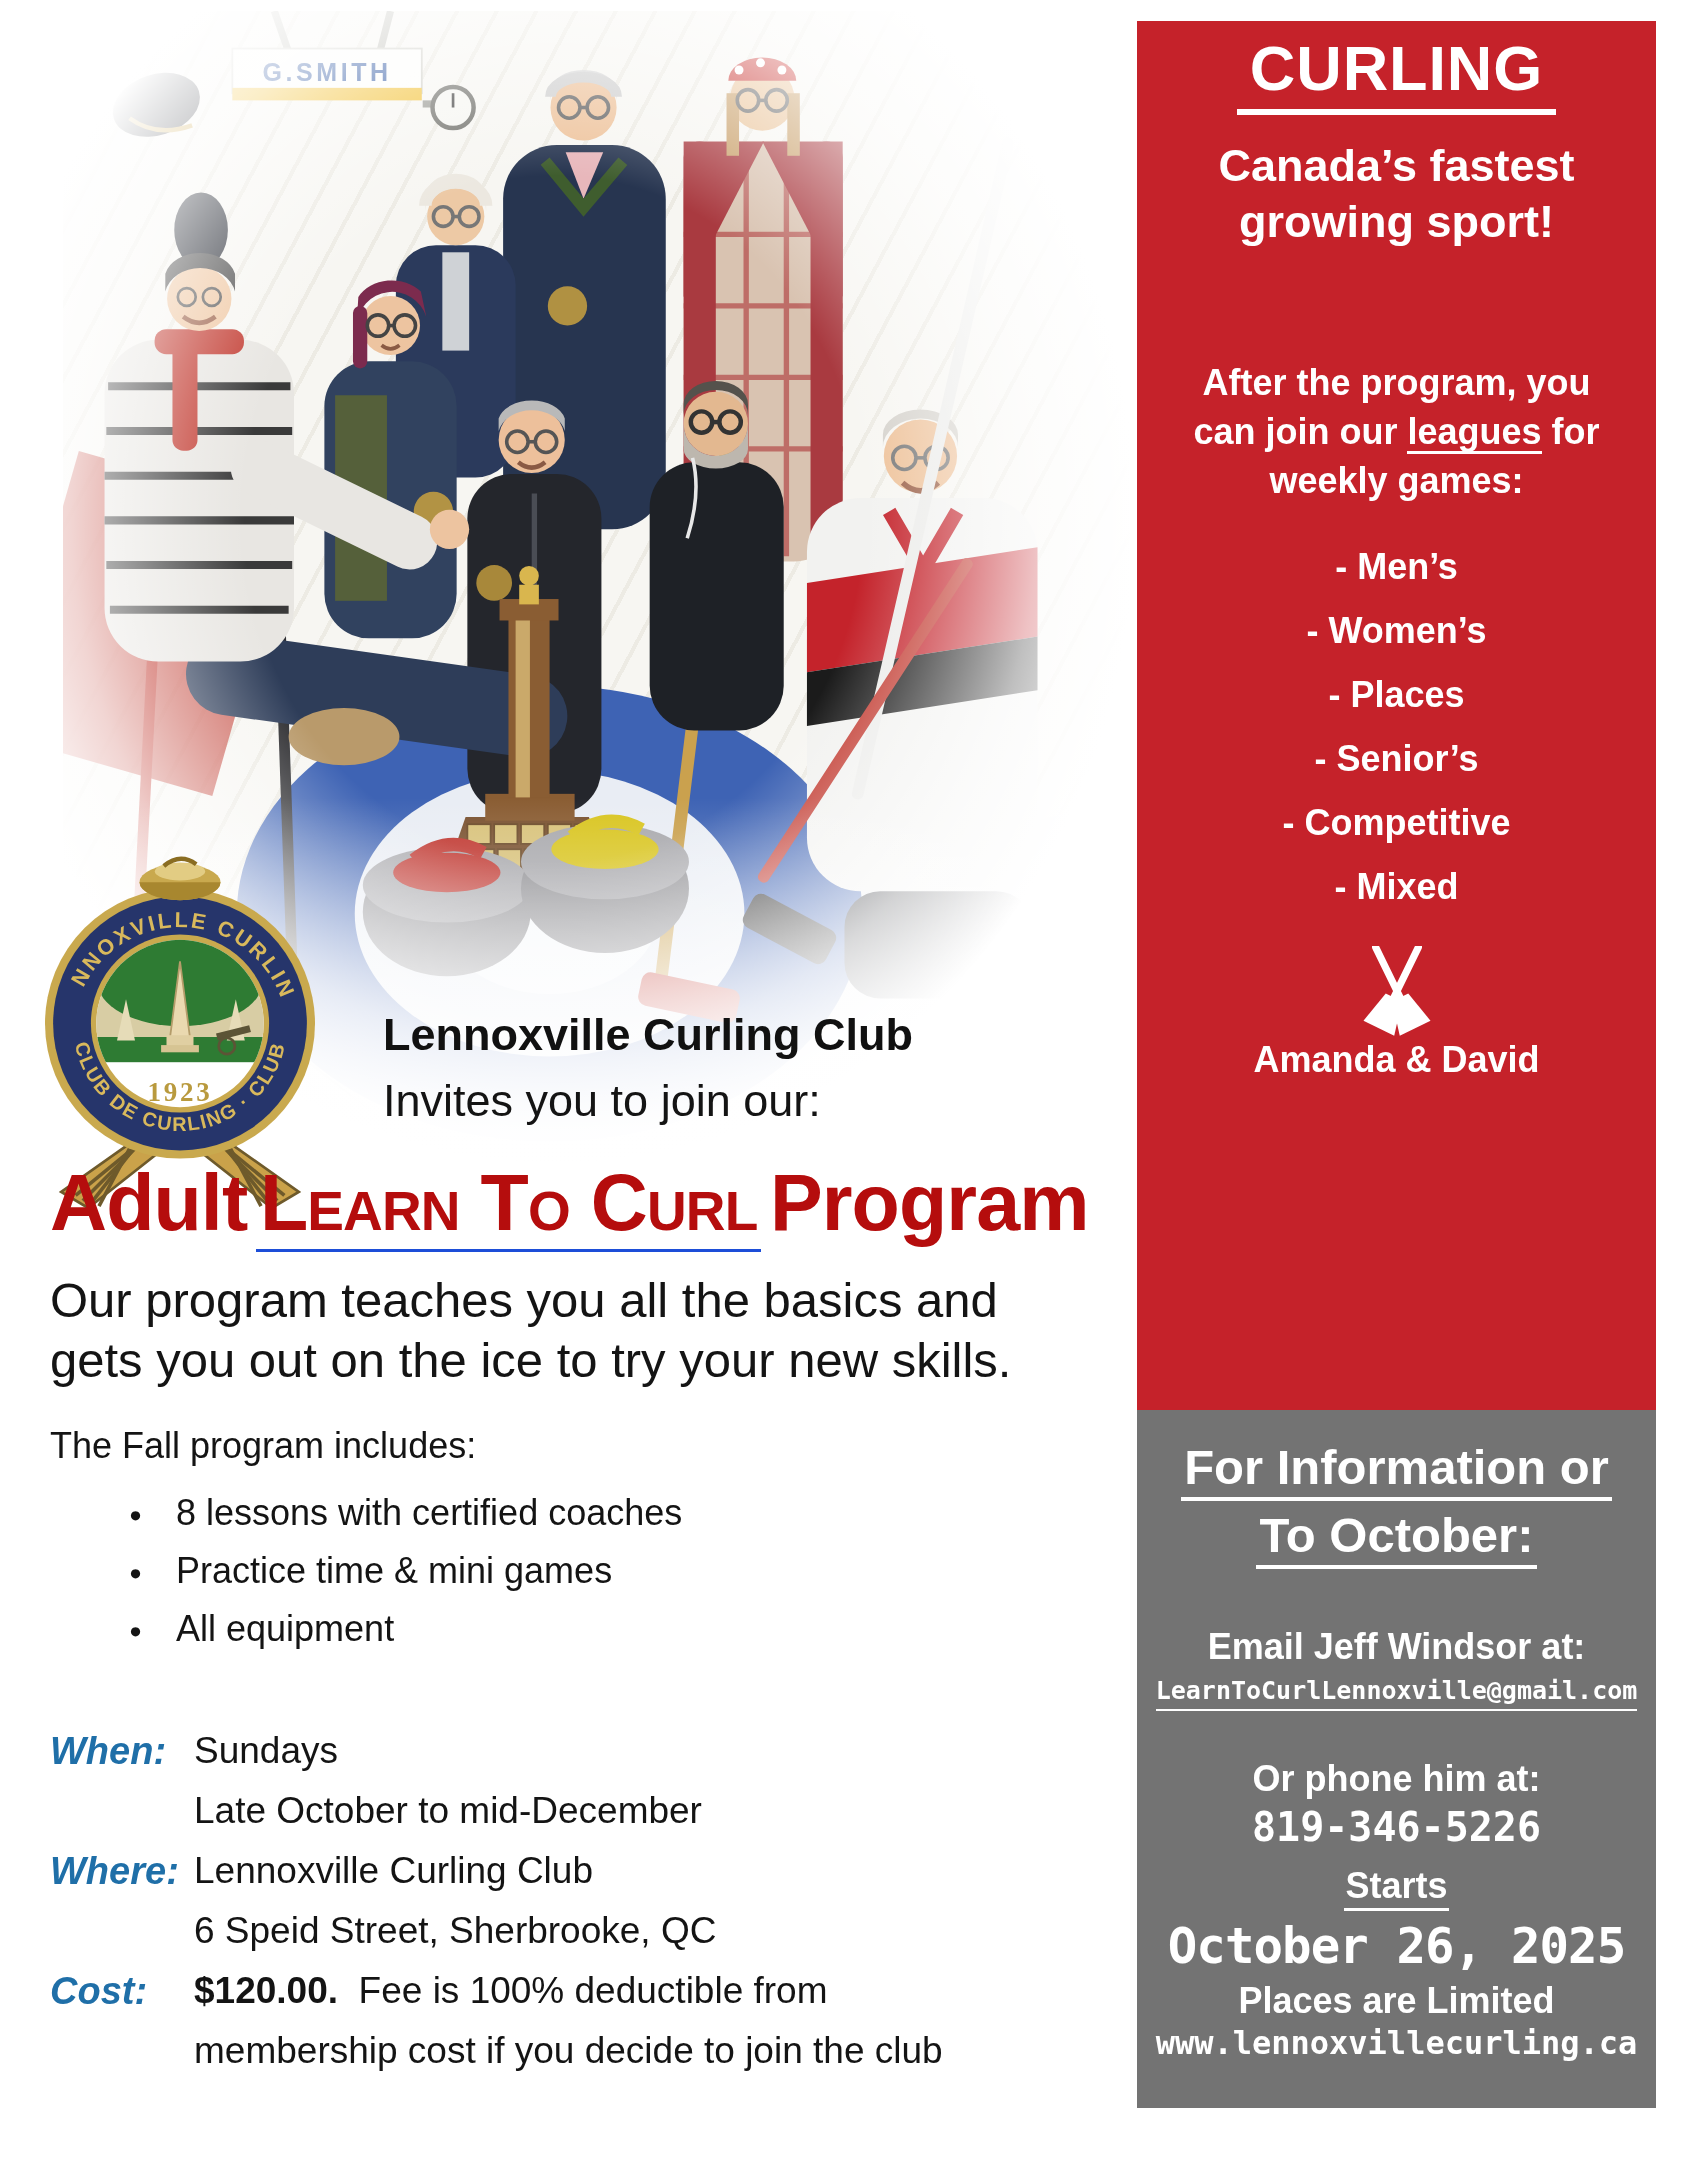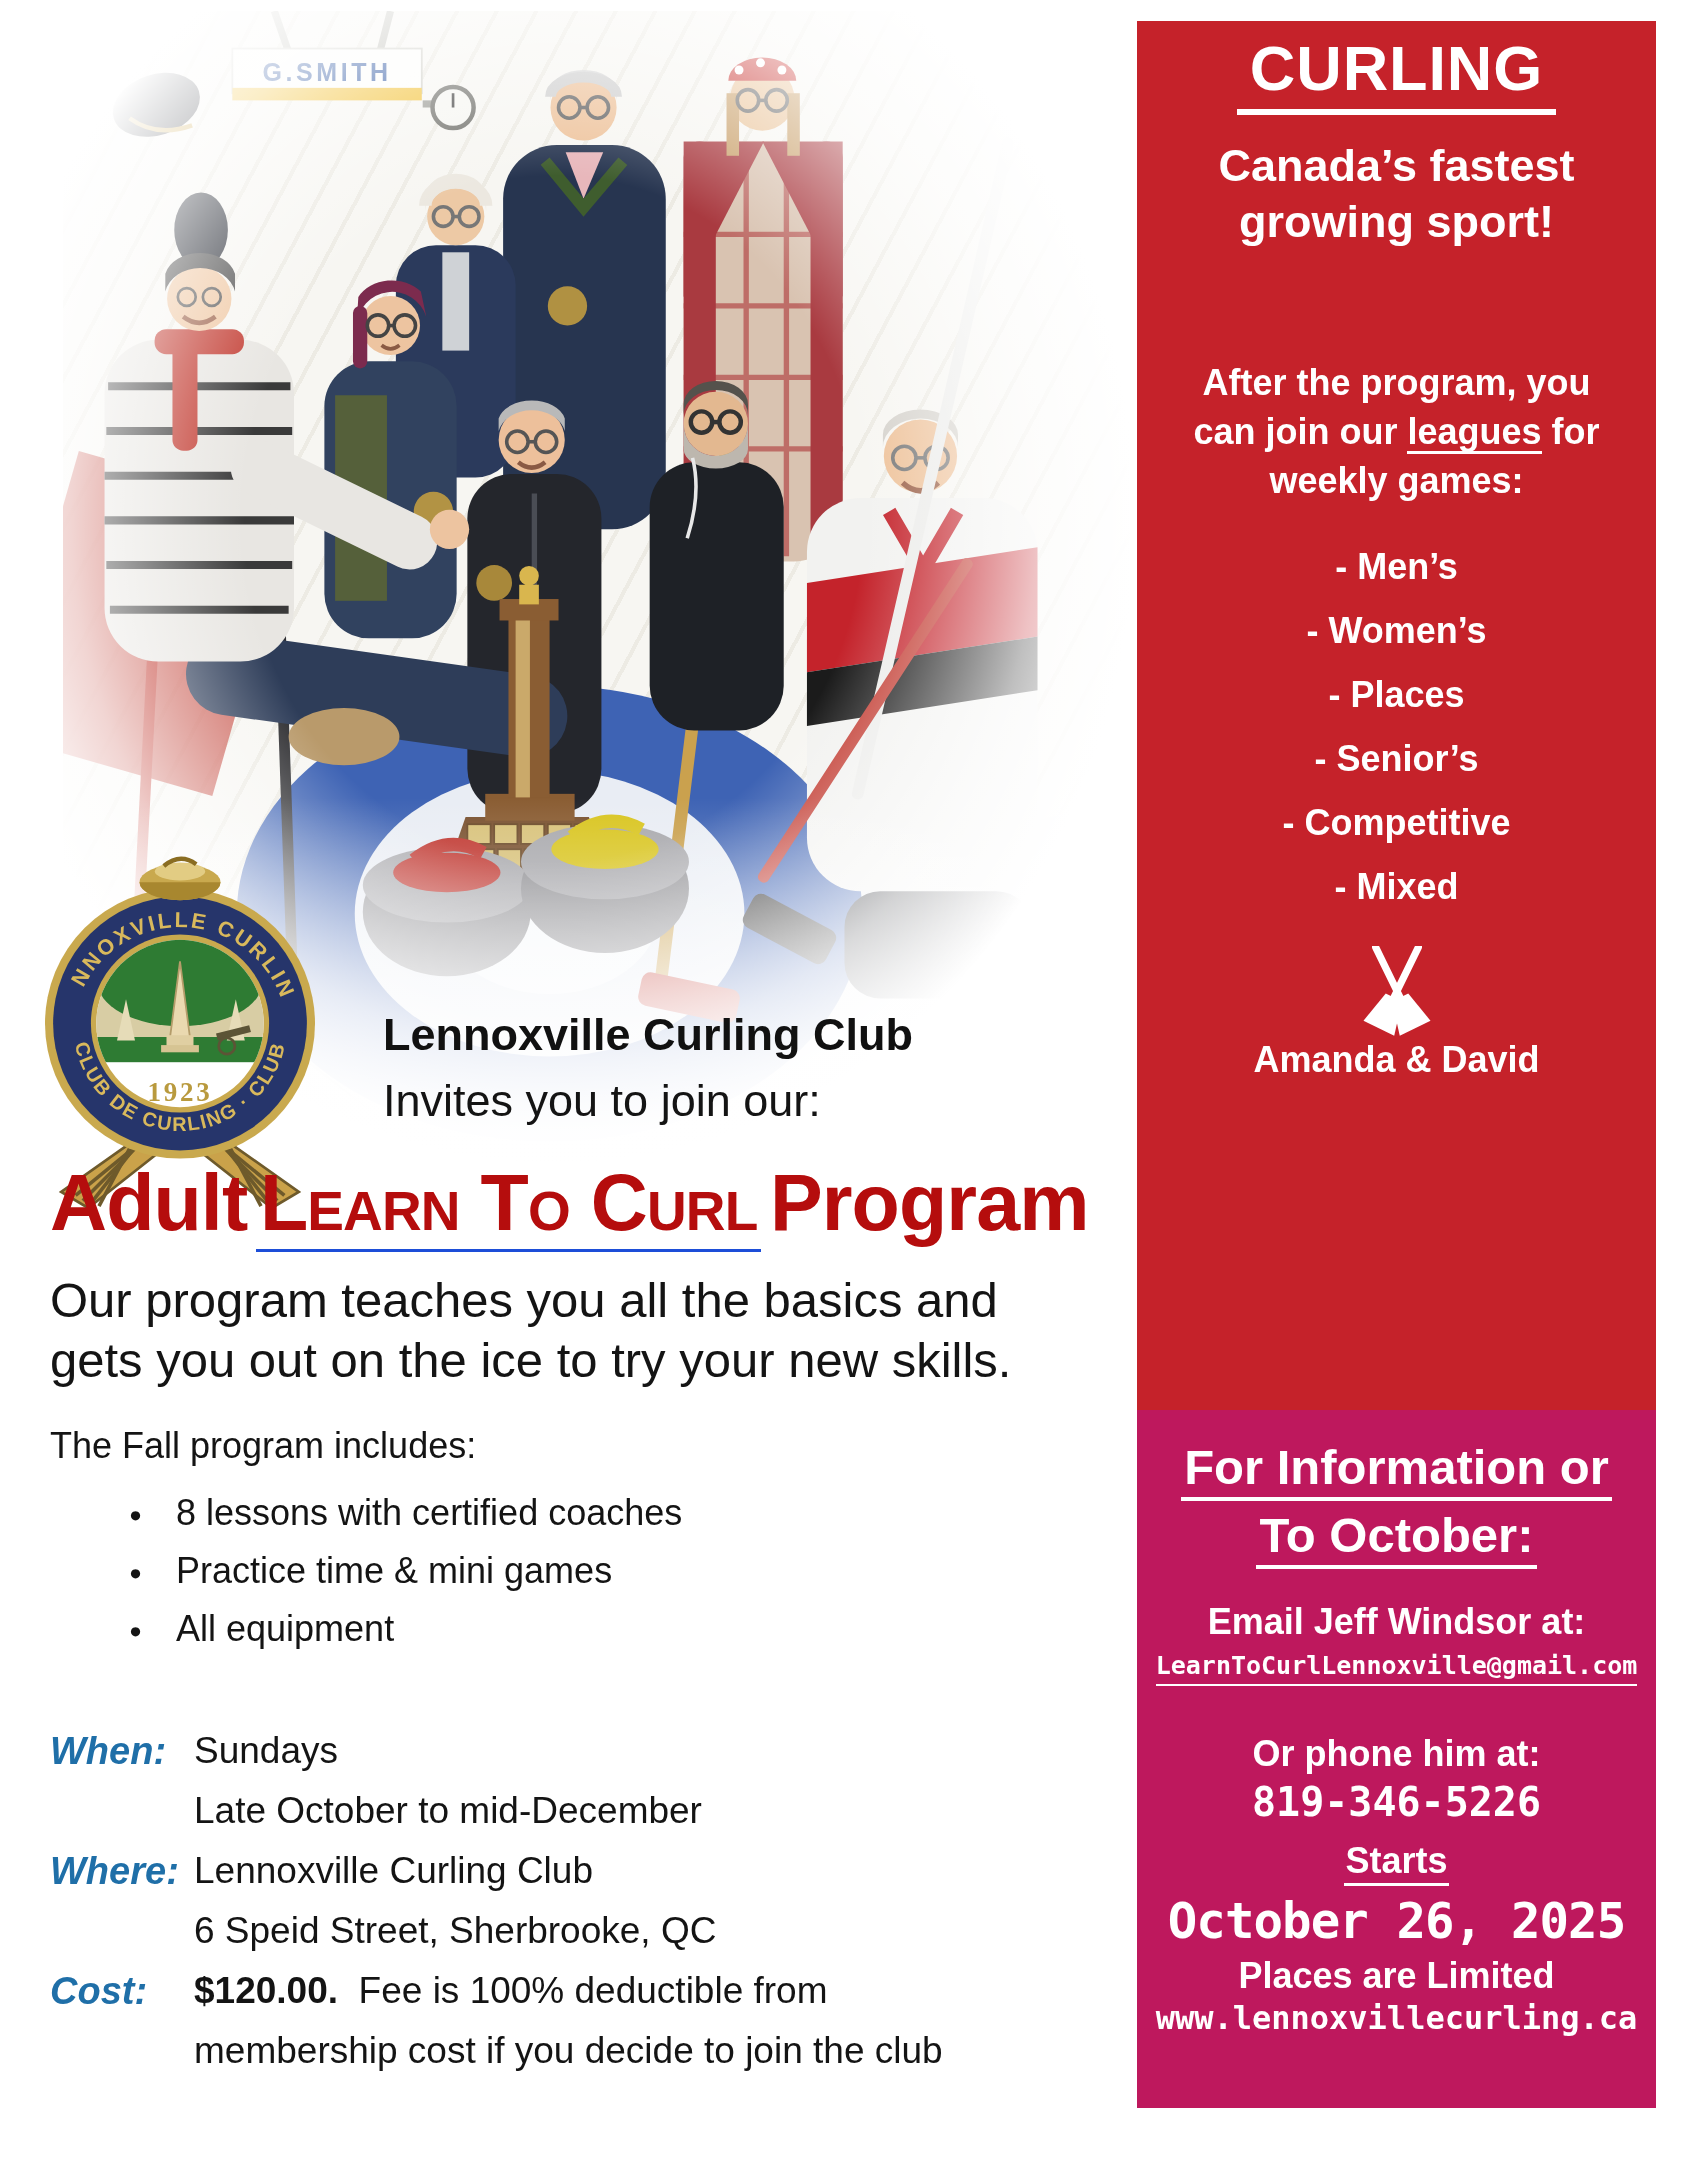--- a/index.html
+++ b/index.html
@@ -49,25 +49,25 @@
     display:inline-block;border-bottom:6.3px solid #fff;padding:0 12.6px 7.2px 12.6px;line-height:1.05;}
   .red-sub{margin-top:23.4px;font-size:45px;font-weight:bold;line-height:56px;}
   .red-after{margin-top:108px;font-size:36px;font-weight:bold;line-height:49px;}
   .red-after .lnk{display:inline-block;border-bottom:3.6px solid #fff;padding-bottom:0.9px;line-height:1.0;}
   .leagues{margin-top:16px;}
   .league-item{font-size:36px;font-weight:bold;line-height:36px;margin-top:28px;}
   .brooms-icon{margin-top:41px;width:108px;height:90px;}
   .quote{margin-top:29px;font-size:36px;font-weight:bold;font-style:italic;line-height:55px;}
   .quote-attr{font-size:36px;font-weight:bold;line-height:47px;}
 
-  .blue-panel{position:absolute;left:1137px;top:1410px;width:519px;height:698px;background:#be185d;z-index:5;
+  .blue-panel{position:absolute;left:1137px;top:1410px;width:519px;height:698px;background:#737373;z-index:5;
     display:flex;flex-direction:column;align-items:center;text-align:center;color:#fff;}
   .blue-title{margin-top:23.4px;font-size:49px;font-weight:bold;line-height:68px;}
   .blue-title .ul{display:inline-block;border-bottom:4.5px solid #fff;padding:0 3.6px 3.6px 3.6px;line-height:1.05;}
-  .email-label{margin-top:32px;font-size:36px;font-weight:bold;line-height:41px;}
+  .email-label{margin-top:57px;font-size:36px;font-weight:bold;line-height:41px;}
   .email-link{margin-top:9px;font-family:"DejaVu Sans Mono",monospace;font-size:25px;font-weight:bold;
     display:inline-block;border-bottom:2.7px solid #fff;padding-bottom:3.6px;}
   .phone-label{margin-top:47px;font-size:36px;font-weight:600;line-height:41px;}
   .phone-num{margin-top:5.4px;font-family:"DejaVu Sans Mono",monospace;font-size:40px;font-weight:bold;}
   .starts{margin-top:16px;font-size:36px;font-weight:bold;display:inline-block;
     border-bottom:3.6px solid #fff;padding:0 1.8px 1.8px 1.8px;line-height:1.1;}
   .start-date{margin-top:7.2px;font-family:"DejaVu Sans Mono",monospace;font-size:49px;font-weight:bold;letter-spacing:-0.9px;}
   .places{margin-top:1.8px;font-size:36px;font-weight:bold;line-height:47px;}
   .website{font-family:"DejaVu Sans Mono",monospace;font-size:32px;font-weight:bold;}
 </style>

